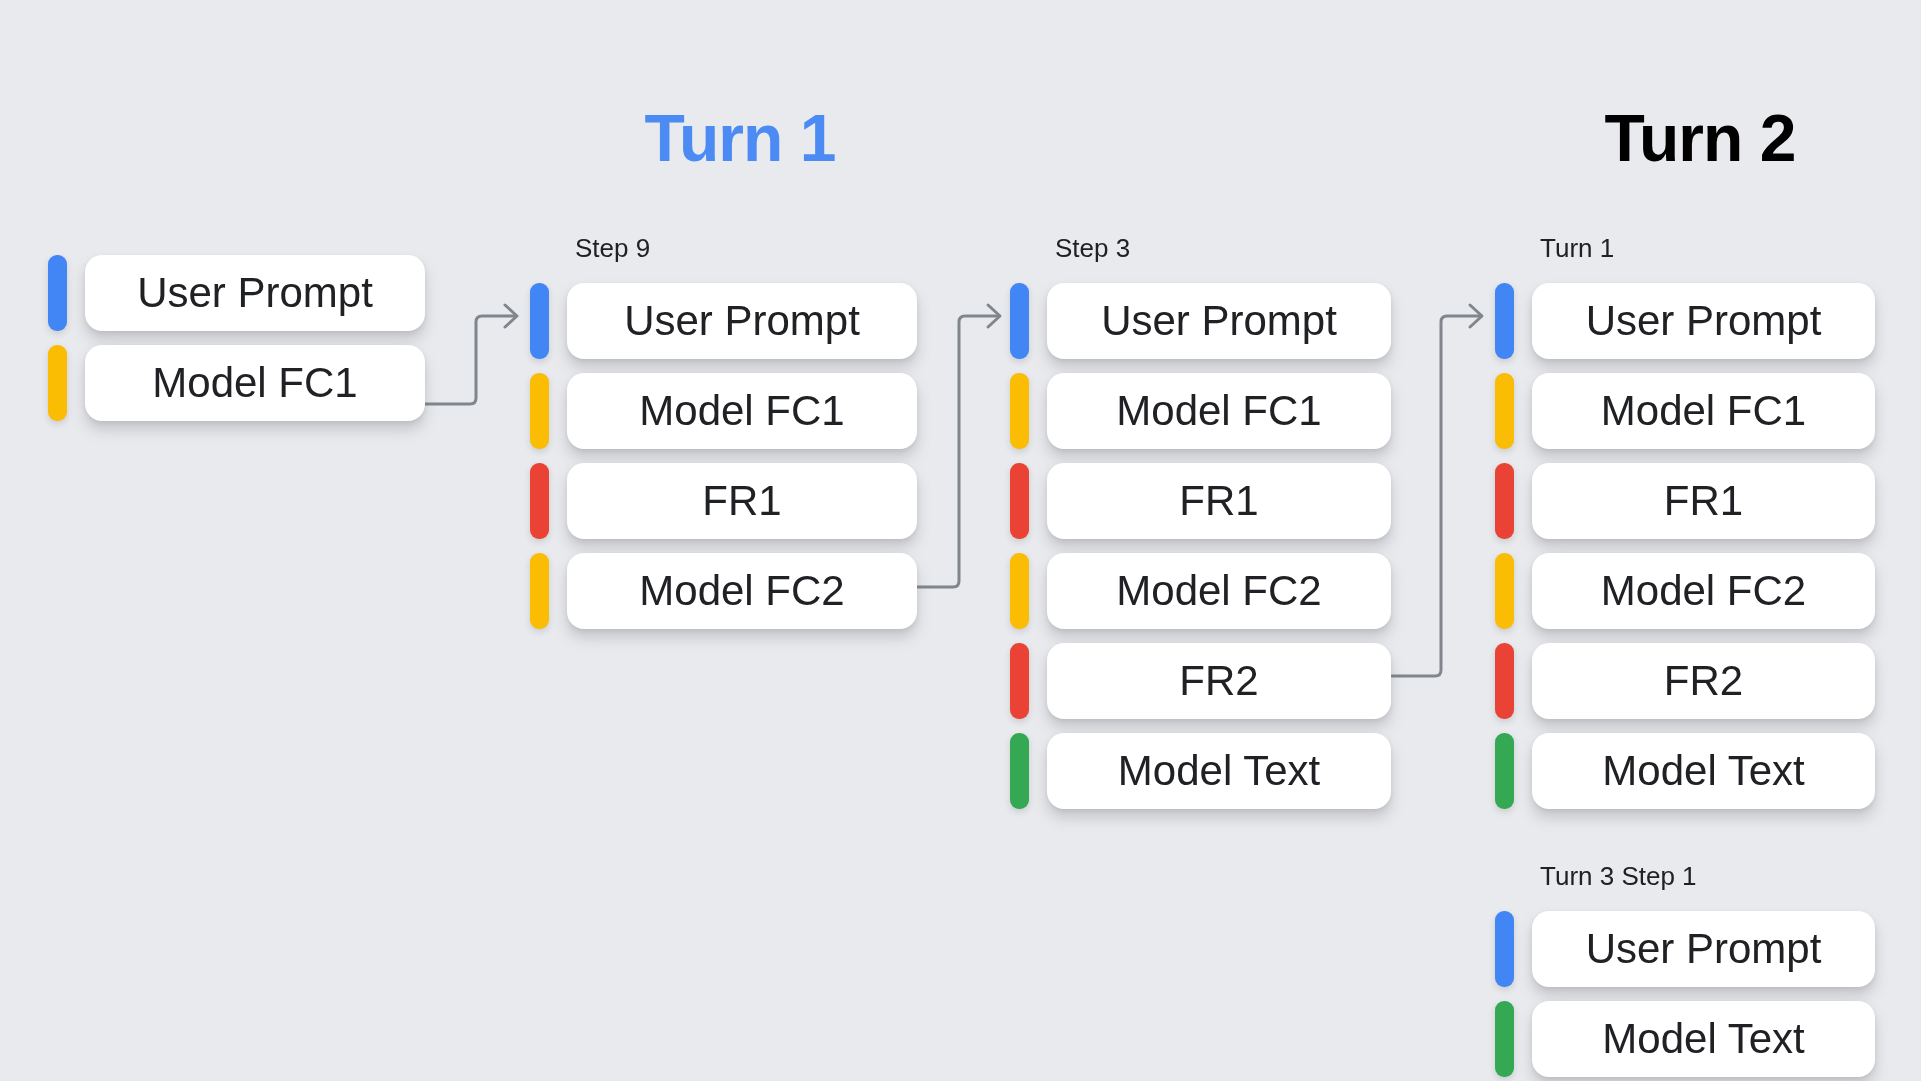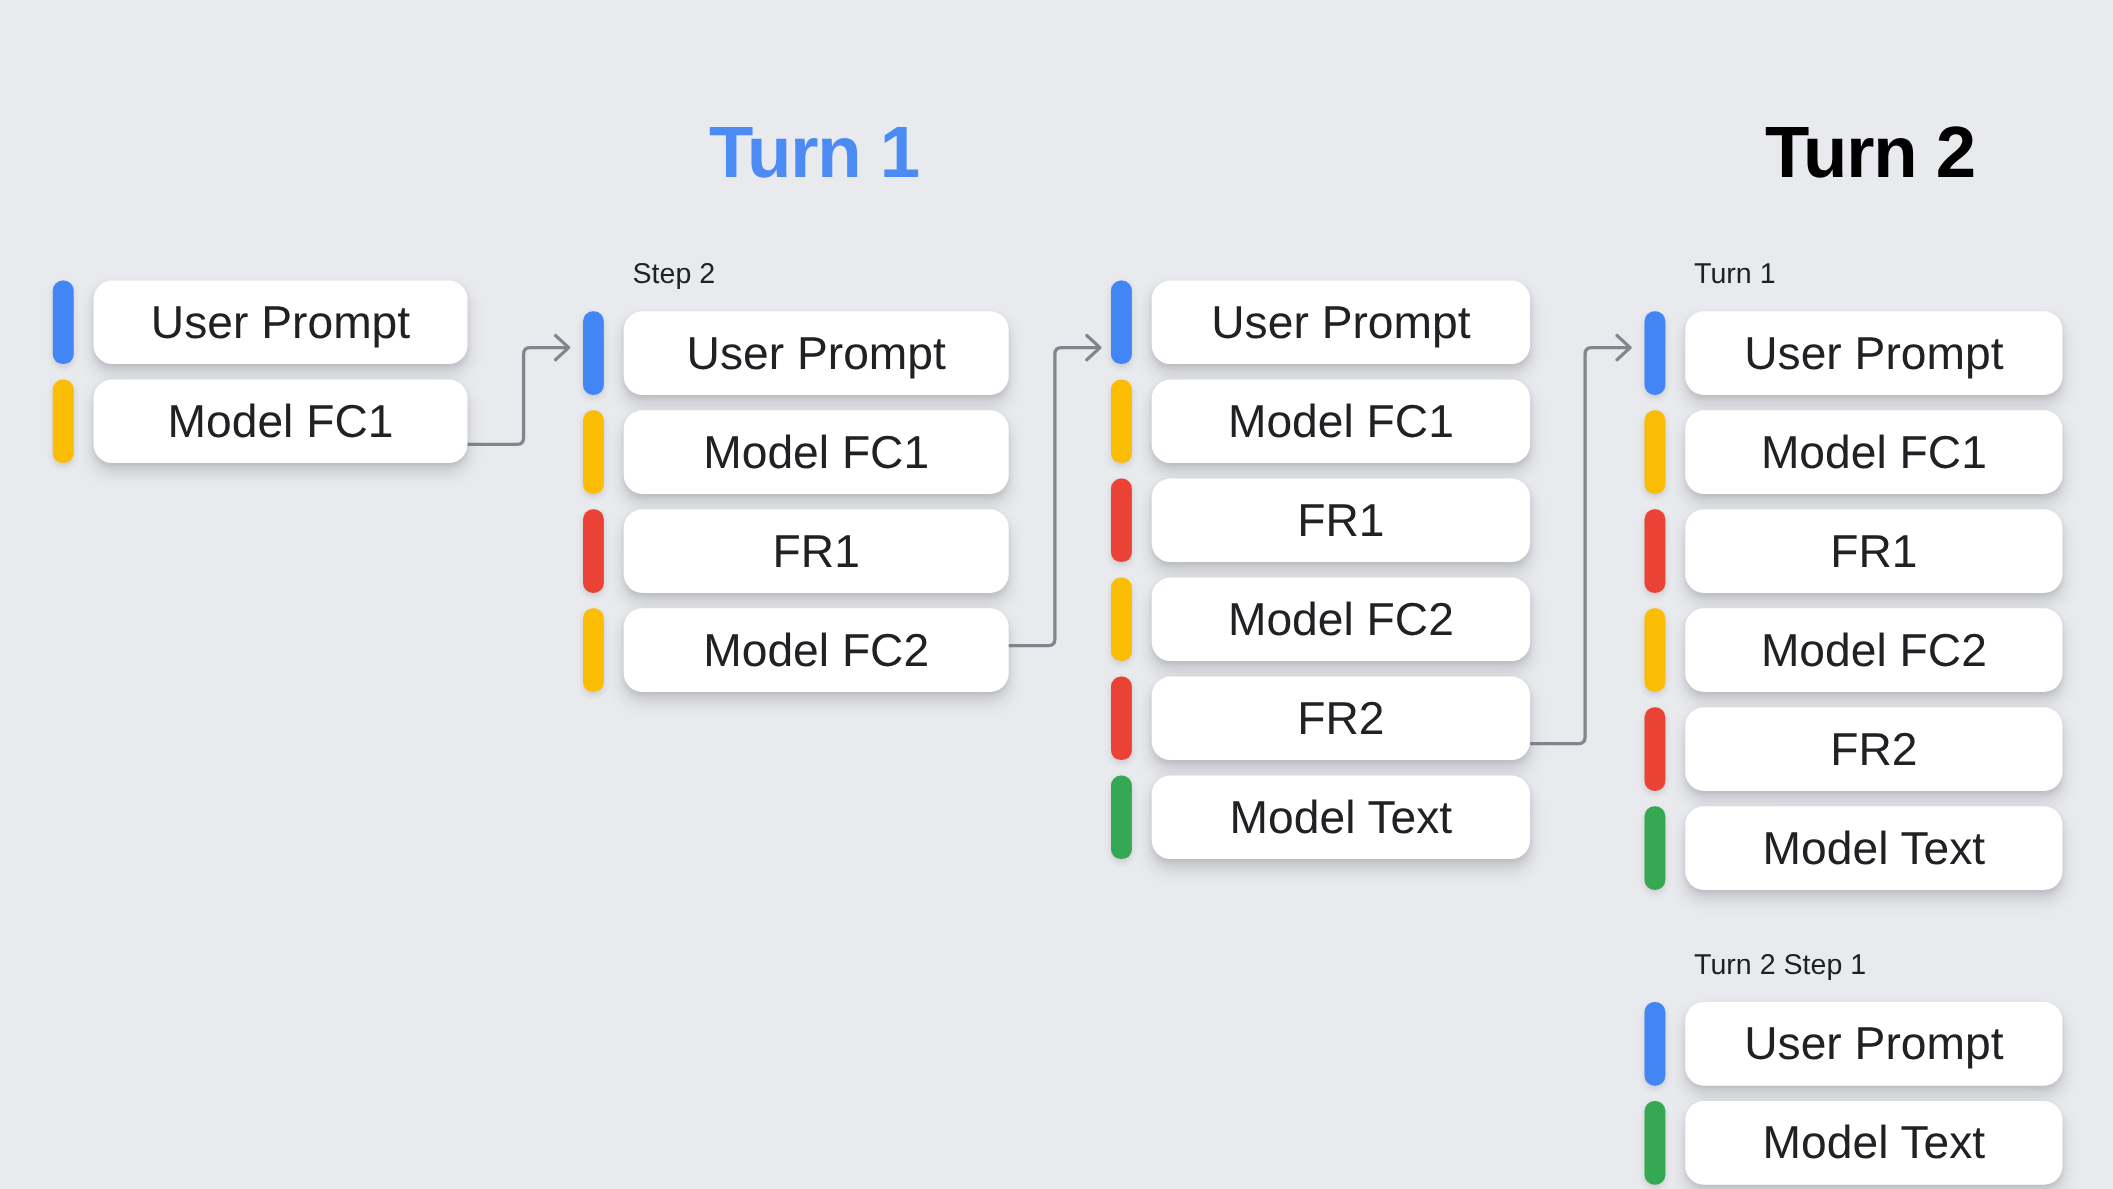--- a/index.html
+++ b/index.html
@@ -95,21 +95,21 @@
         <div class="box" style="width:340px">User Prompt</div>
       </div>
       <div class="row">
         <span class="pill" style="background: rgb(251, 188, 4);"></span>
         <div class="box" style="width:340px">Model FC1</div>
       </div>
     </div>
   </div>
 
   <div class="column" style="left:530px; top:186px">
-    <div class="col-label">Step 2</div>
+    <div class="col-label">Step 9</div>
     <div class="rows">
       <div class="row">
         <span class="pill" style="background: rgb(66, 133, 244);"></span>
         <div class="box" style="width:350px">User Prompt</div>
       </div>
       <div class="row">
         <span class="pill" style="background: rgb(251, 188, 4);"></span>
         <div class="box" style="width:350px">Model FC1</div>
       </div>
       <div class="row">
@@ -117,20 +117,21 @@
         <div class="box" style="width:350px">FR1</div>
       </div>
       <div class="row">
         <span class="pill" style="background: rgb(251, 188, 4);"></span>
         <div class="box" style="width:350px">Model FC2</div>
       </div>
     </div>
   </div>
 
   <div class="column" style="left:1010px; top:186px">
+    <div class="col-label">Step 3</div>
     <div class="rows">
       <div class="row">
         <span class="pill" style="background: rgb(66, 133, 244);"></span>
         <div class="box" style="width:344px">User Prompt</div>
       </div>
       <div class="row">
         <span class="pill" style="background: rgb(251, 188, 4);"></span>
         <div class="box" style="width:344px">Model FC1</div>
       </div>
       <div class="row">
@@ -176,21 +177,21 @@
         <div class="box" style="width:343px">FR2</div>
       </div>
       <div class="row">
         <span class="pill" style="background: rgb(52, 168, 83);"></span>
         <div class="box" style="width:343px">Model Text</div>
       </div>
     </div>
   </div>
 
   <div class="column" style="left:1495px; top:814px">
-    <div class="col-label">Turn 2 Step 1</div>
+    <div class="col-label">Turn 3 Step 1</div>
     <div class="rows">
       <div class="row">
         <span class="pill" style="background: rgb(66, 133, 244);"></span>
         <div class="box" style="width:343px">User Prompt</div>
       </div>
       <div class="row">
         <span class="pill" style="background: rgb(52, 168, 83);"></span>
         <div class="box" style="width:343px">Model Text</div>
       </div>
     </div>

